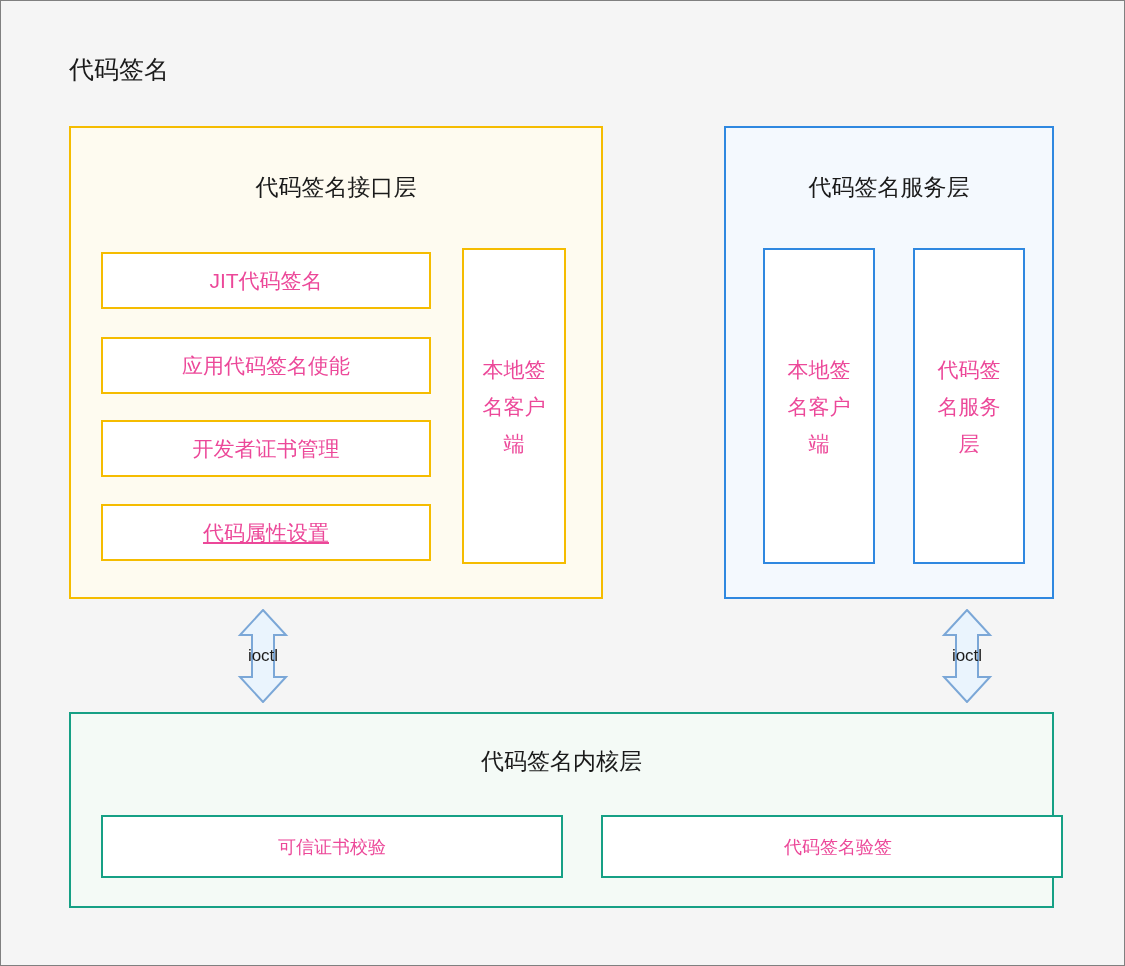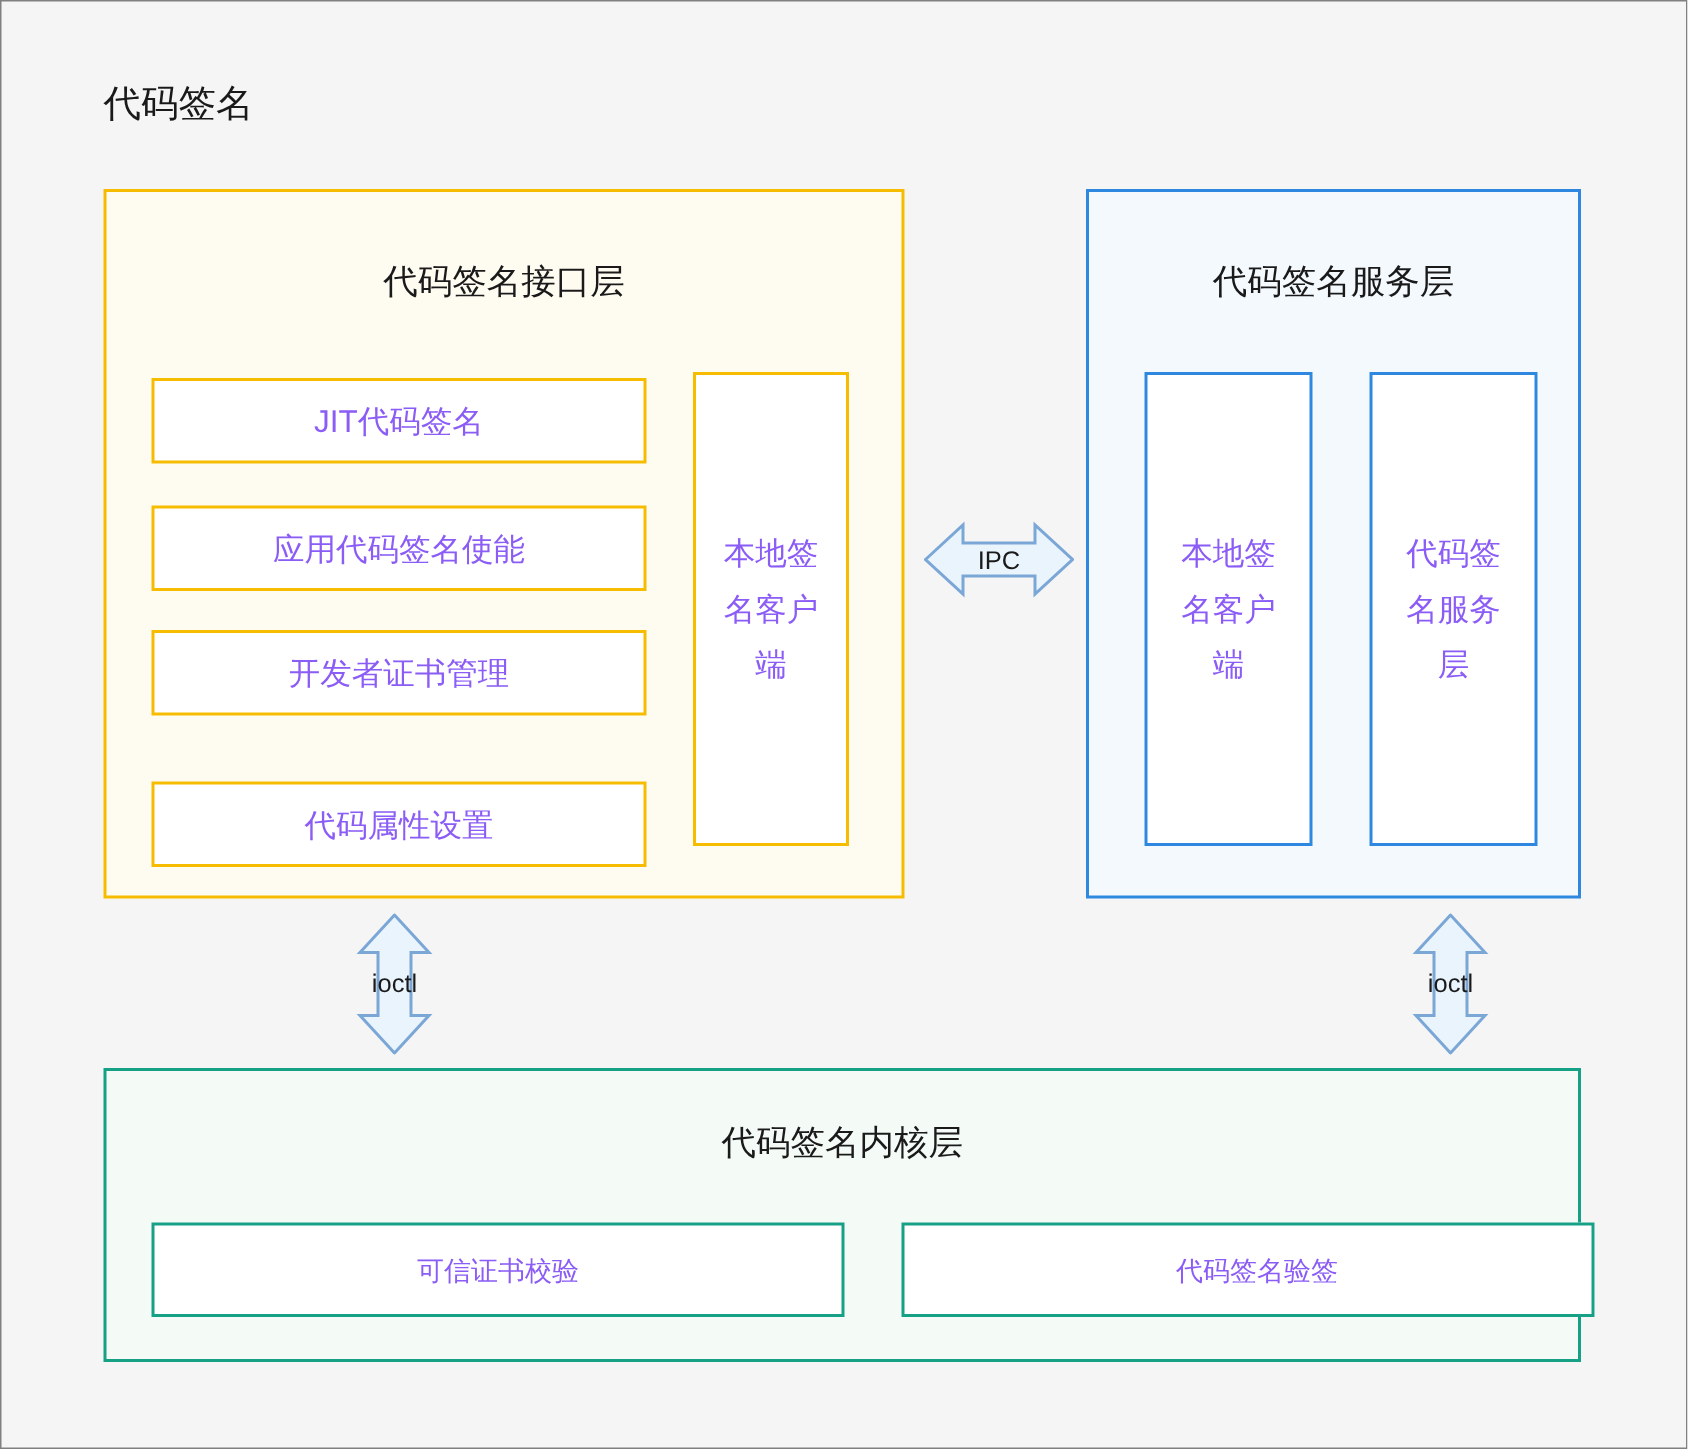--- a/index.html
+++ b/index.html
@@ -87,37 +87,37 @@
   .box {
     position: absolute;
     box-sizing: border-box;
     background: #ffffff;
     border-width: 2px;
     border-style: solid;
     display: flex;
     align-items: center;
     justify-content: center;
     text-align: center;
-    color: #8b5cf6;
+    color: #ec4899;
   }
   .box-orange { border-color: #f5bc00; }
   .box-blue   { border-color: #2f88e0; }
   .box-teal   { border-color: #16a085; }
 
   
   .iface-item {
     left: 30px;
     width: 330px;
     height: 57px;
     font-size: 21px;
   }
   .iface-item-0 { top: 124px; }
   .iface-item-1 { top: 209px; }
   .iface-item-2 { top: 292px; }
-  .iface-item-3 { top: 393px; }
+  .iface-item-3 { top: 376px; text-decoration: underline; }
 
   
   .iface-client {
     left: 391px;
     top: 120px;
     width: 104px;
     height: 316px;
     font-size: 21px;
     line-height: 37px;
     padding: 0 14px;
@@ -193,26 +193,20 @@
     <div class="box box-blue svc-item svc-item-1">代码签名服务层</div>
   </div>
 
   <div class="panel panel-kernel">
     <div class="panel-title">代码签名内核层</div>
 
     <div class="box box-teal kern-item kern-item-0">可信证书校验</div>
     <div class="box box-teal kern-item kern-item-1">代码签名验签</div>
   </div>
 
-  <div class="arrow arrow-ipc">
-    <svg width="100" height="58" viewBox="0 0 100 58">
-      <polygon points="1,29 26,6 26,18 74,18 74,6 99,29 74,52 74,40 26,40 26,52" fill="#eaf4fd" stroke="#7ba7d7" stroke-width="2" stroke-linejoin="miter"></polygon>
-    </svg>
-    <div class="arrow-label">IPC</div>
-  </div>
 
   <div class="arrow arrow-ioctl-left">
     <svg width="58" height="94" viewBox="0 0 58 94">
       <polygon points="29,1 52,26 40,26 40,68 52,68 29,93 6,68 18,68 18,26 6,26" fill="#eaf4fd" stroke="#7ba7d7" stroke-width="2" stroke-linejoin="miter"></polygon>
     </svg>
     <div class="arrow-label">ioctl</div>
   </div>
 
   <div class="arrow arrow-ioctl-right">
     <svg width="58" height="94" viewBox="0 0 58 94">

